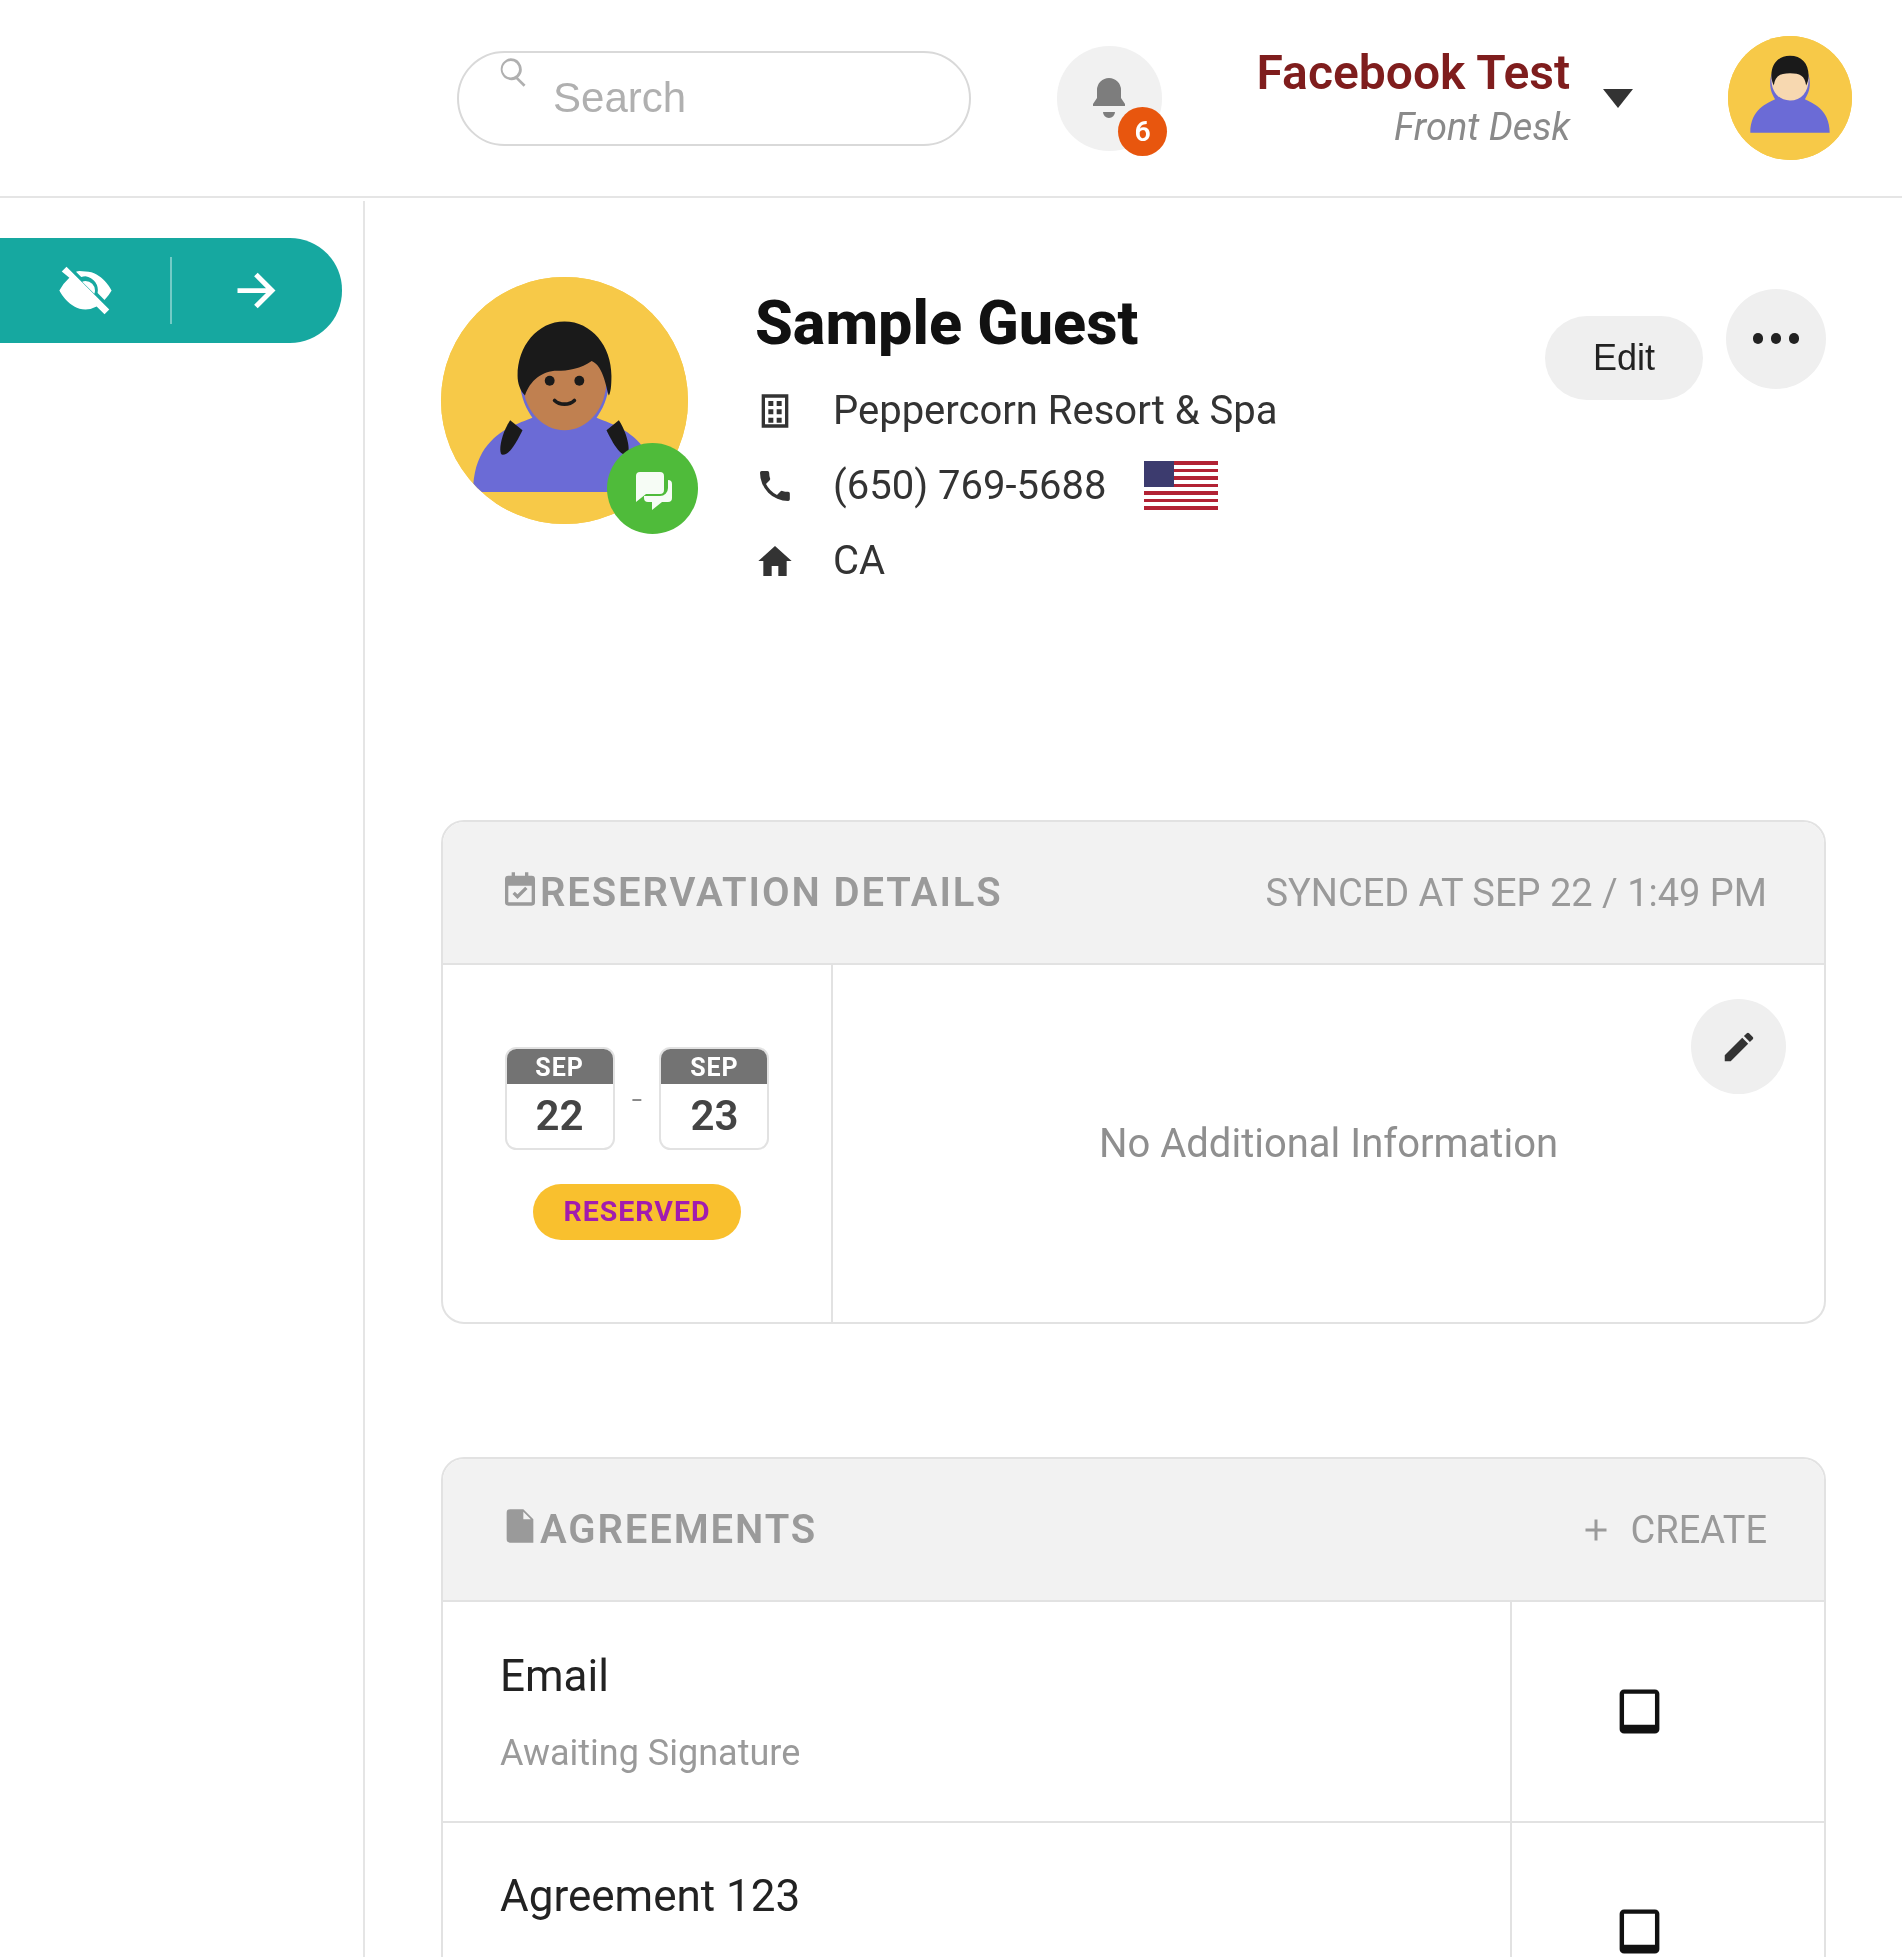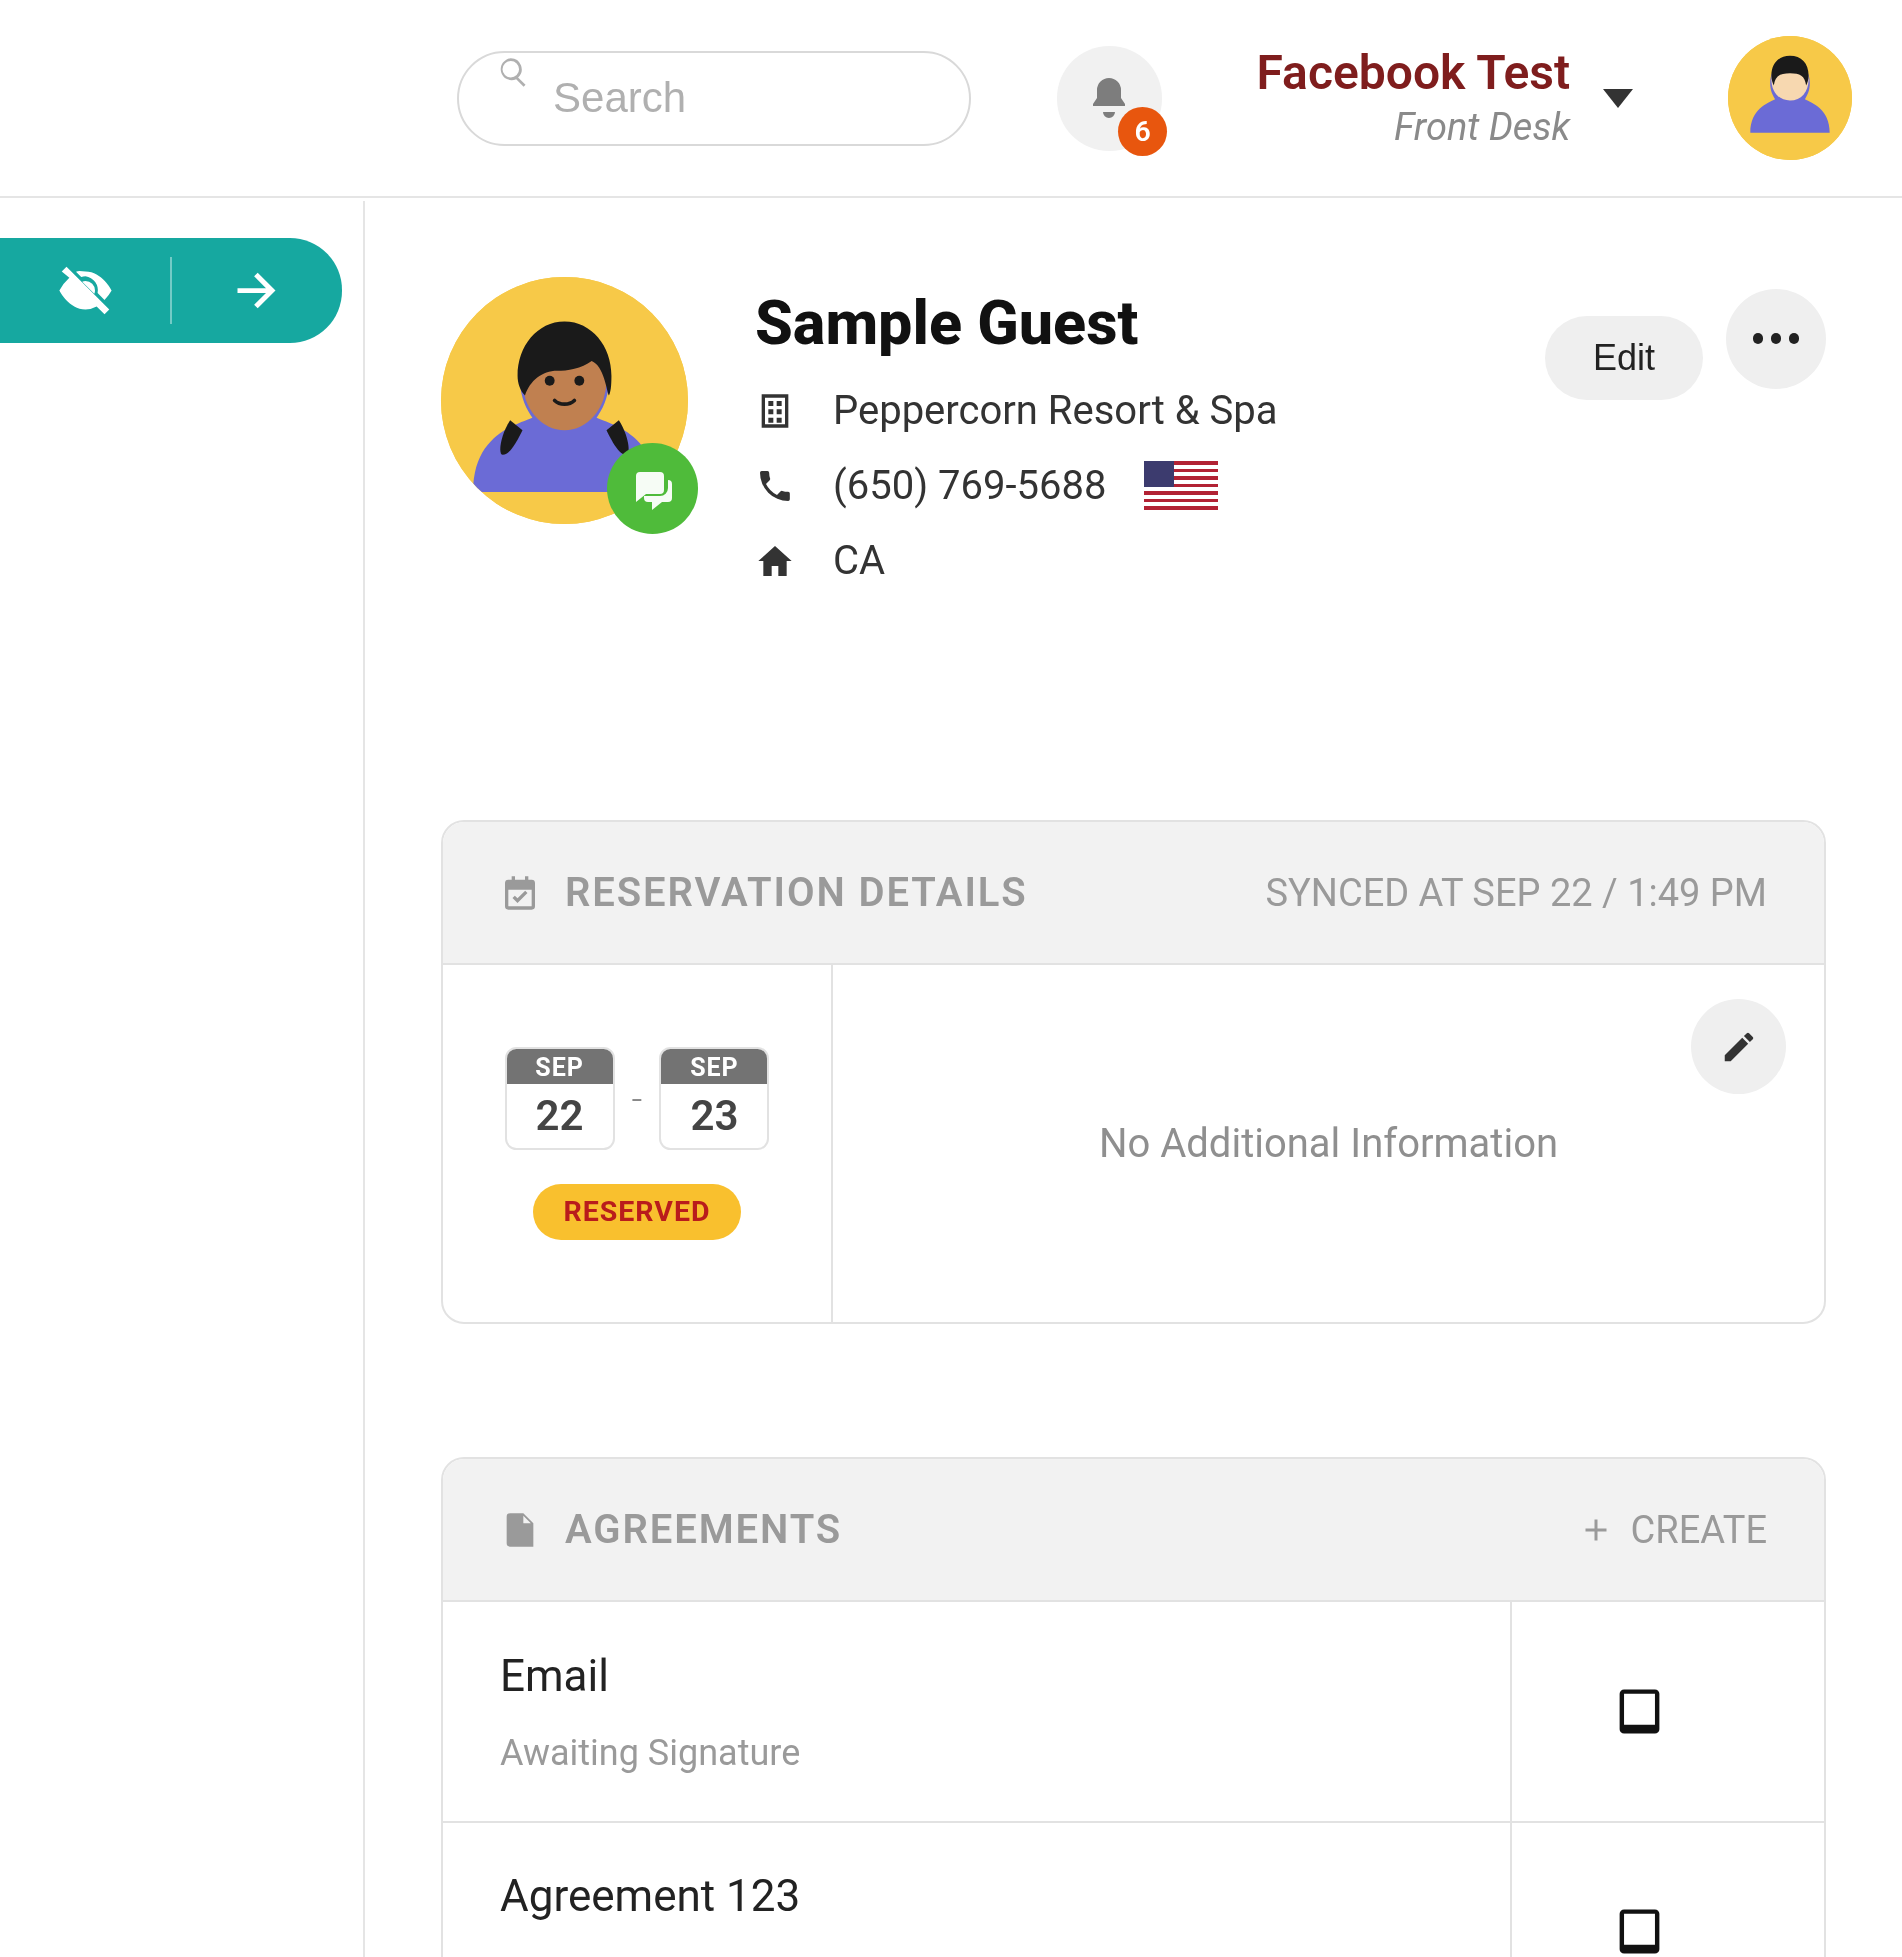--- a/index.html
+++ b/index.html
@@ -197,21 +197,21 @@
   }
   .card-header {
     background: #f2f2f2;
     height: 143px;
     display:flex;
     align-items:center;
     padding: 0 57px;
     justify-content: space-between;
     border-bottom: 2.9px solid #e2e2e2;
   }
-  .card-header-left { display:flex; align-items:center; gap: 25px; }
+  .card-header-left { display:flex; align-items:flex-start; }
   .card-header-left svg { width: 40px; height: 40px; fill: #9a9a9a; }
   .card-title {
     font-size: 40px;
     font-weight: 600;
     color: #9a9a9a;
     letter-spacing: 1.9px;
   }
   .card-header-right {
     font-size: 38px;
     color: #9a9a9a;
@@ -251,21 +251,21 @@
   }
   .date-chip .d {
     font-size:42px;
     font-weight:600;
     color:#444;
     padding: 7.6px 0 7.6px;
   }
   .date-dash { font-size:38px; color:#888; font-weight:300; }
   .status-chip {
     background:#f9c02e;
-    color:#b91c1c;
+    color:#a21caf;
     font-size:28.5px;
     font-weight:700;
     letter-spacing:1px;
     padding: 11.4px 30px;
     border-radius: 38px;
   }
   .split-right {
     flex:1;
     display:flex;
     align-items:center;

